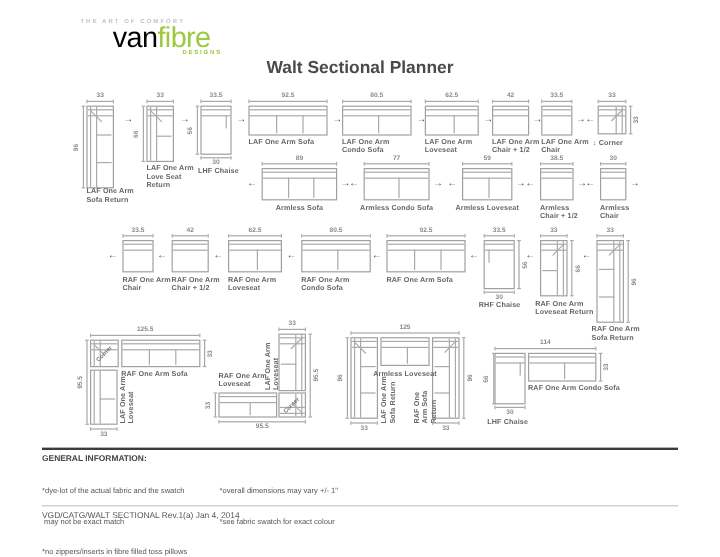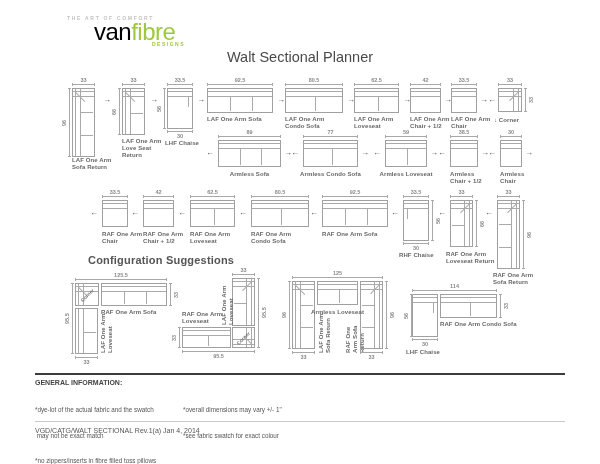--- a/index.html
+++ b/index.html
@@ -5,21 +5,21 @@
   html,body{margin:0;padding:0;background:#fff;}
   .page{position:relative;width:600px;height:464px;background:#ffffff;overflow:hidden;
         font-family:"Liberation Sans", sans-serif;}
   
   .logo{position:absolute;left:63px;top:15px;width:128px;}
   .tagline{font-size:5px;letter-spacing:1.7px;color:#c3c3c3;font-weight:700;margin-left:4px;}
   .logoname{font-size:24px;line-height:22px;font-weight:400;letter-spacing:-0.5px;}
   .van{color:#3cb4e5;}
   .gogh{color:#9cc93d;}
   .designs{font-size:5px;letter-spacing:1.5px;color:#9cc93d;font-weight:700;text-align:right;margin-top:-2px;padding-right:6px;}
-  .title{position:absolute;left:0;right:0;top:49px;text-align:center;font-size:14.5px;color:#4a4a4a;}
+  .title{position:absolute;left:0;right:0;top:49px;text-align:center;font-size:14.5px;color:#4a4a4a;font-weight:bold;}
   .section-title{position:absolute;left:88px;top:254px;font-size:11px;font-weight:700;color:#555;letter-spacing:0.2px;}
   
   .piece{position:absolute;border:1px solid #a0a0a0;background:#fff;box-sizing:border-box;}
   .strip{position:absolute;}
   .strip-t{left:0;right:0;top:2px;height:4px;border-top:1px solid #aaa;border-bottom:1px solid #aaa;}
   .strip-b{left:0;right:0;bottom:2px;height:4px;border-top:1px solid #aaa;border-bottom:1px solid #aaa;}
   .strip-l{top:0;bottom:0;left:2px;width:4px;border-left:1px solid #aaa;border-right:1px solid #aaa;}
   .strip-r{top:0;bottom:0;right:2px;width:4px;border-left:1px solid #aaa;border-right:1px solid #aaa;}
   .vd{position:absolute;top:7px;bottom:1px;border-left:1px solid #aaa;}
   .hd{position:absolute;left:7px;right:1px;border-top:1px solid #aaa;}
@@ -56,21 +56,20 @@
 
 <div class="page" id="stage">
 
   <div class="logo">
     <div class="tagline">THE ART OF COMFORT</div>
     <div class="logoname"><span class="van" style="color: #000000; margin-left: 31px;">van</span><span class="gogh" style="color: rgb(156, 201, 61);">fibre</span></div>
     <div class="designs">DESIGNS</div>
   </div>
 
   <div class="title">Walt Sectional Planner</div>
-  <div class="section-title">Configuration Suggestions</div>
 
   <div class="rule-dark"></div>
   <div class="gi-head">GENERAL INFORMATION:</div>
   <div class="gi-col" style="left:35px;width:145px;">
     <div>*dye-lot of the actual fabric and the swatch</div>
     <div> may not be exact match</div>
     <div>*no zippers/inserts in fibre filled toss pillows</div>
   </div>
   <div class="gi-col" style="left:183px;width:160px;">
     <div>*overall dimensions may vary +/- 1"</div>

